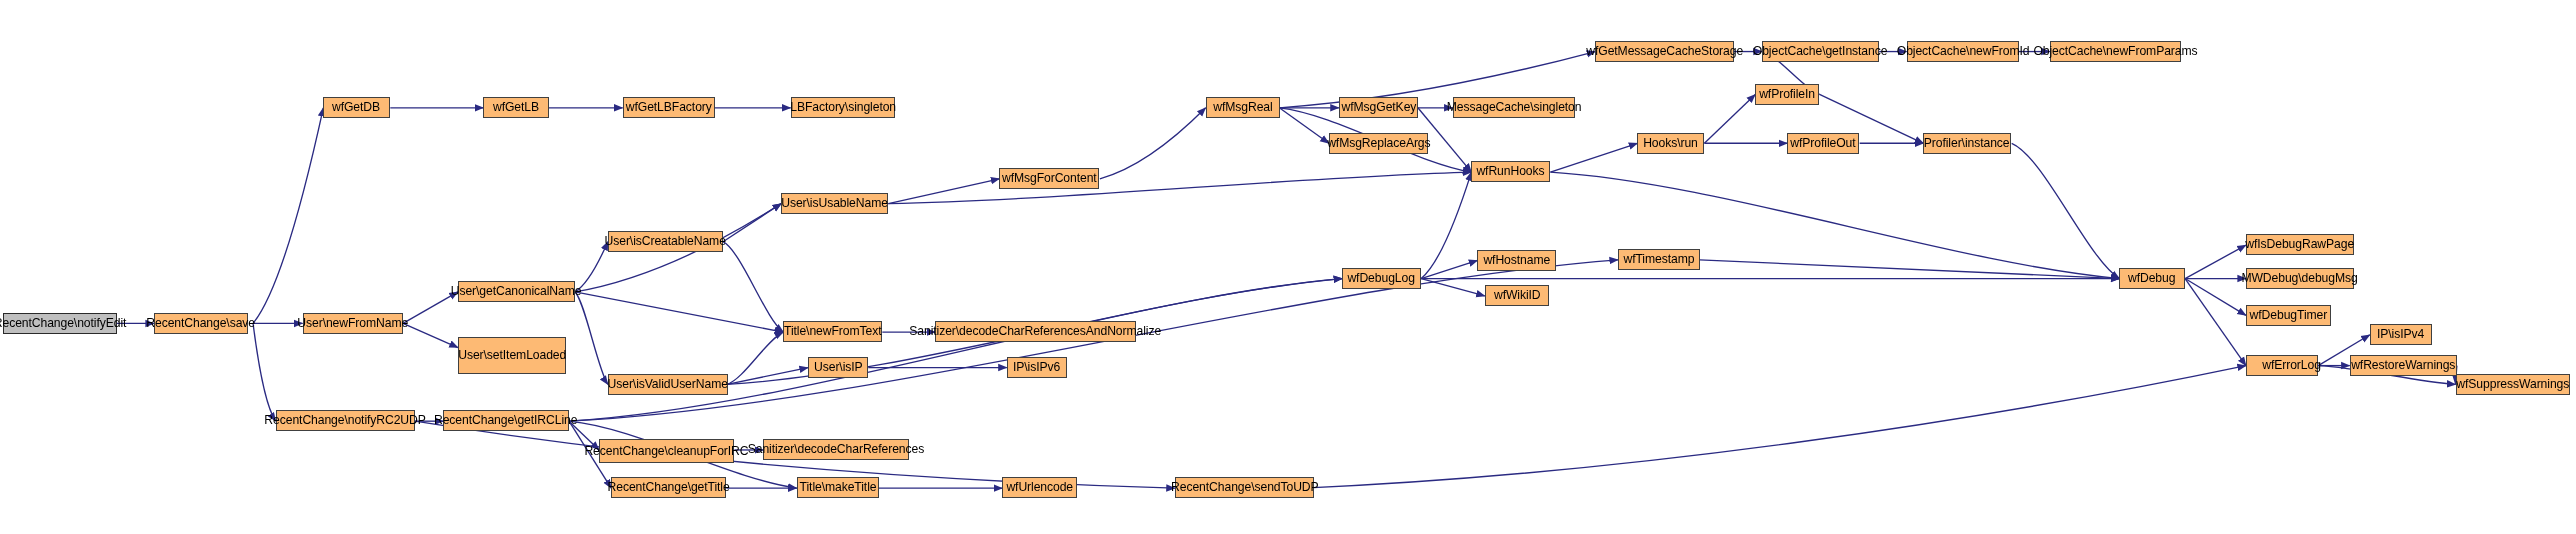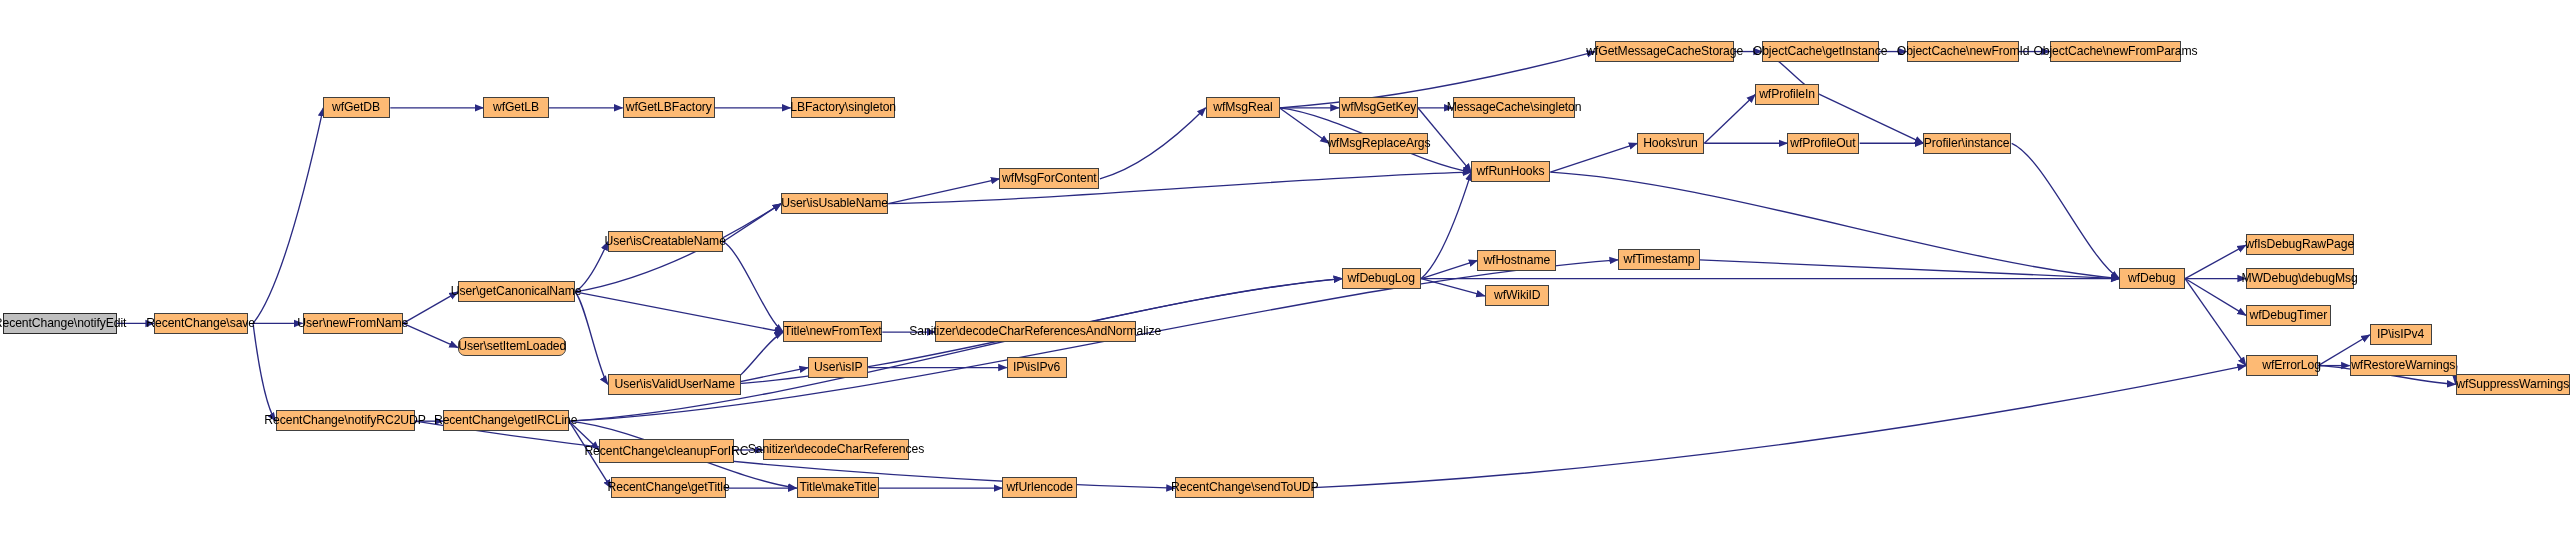--- a/index.html
+++ b/index.html
@@ -135,42 +135,42 @@
       </div>
       <div class="gnode" style="left: 154px; top: 313px; width: 94px; height: 21.4px;">
         <span class="lbl">RecentChange\save</span>
       </div>
       <div class="gnode" style="left: 303px; top: 313px; width: 100px; height: 21.4px;">
         <span class="lbl">User\newFromName</span>
       </div>
       <div class="gnode" style="left: 458px; top: 281px; width: 117px; height: 21.4px;">
         <span class="lbl">User\getCanonicalName</span>
       </div>
-      <div class="gnode" style="left: 458px; top: 337px; width: 108px; height: 19px; border-radius: 7px;">
+      <div class="gnode" style="left: 458px; top: 337px; width: 108px; height: 37px;">
         <span class="lbl">User\setItemLoaded</span>
       </div>
       <div class="gnode" style="left: 323px; top: 97px; width: 67px; height: 21.4px;">
         <span class="lbl">wfGetDB</span>
       </div>
       <div class="gnode" style="left: 483px; top: 97px; width: 66px; height: 21.4px;">
         <span class="lbl">wfGetLB</span>
       </div>
       <div class="gnode" style="left: 623px; top: 97px; width: 92px; height: 21.4px;">
         <span class="lbl">wfGetLBFactory</span>
       </div>
       <div class="gnode" style="left: 791px; top: 97px; width: 104px; height: 21.4px;">
         <span class="lbl">LBFactory\singleton</span>
       </div>
       <div class="gnode" style="left: 781px; top: 193px; width: 107px; height: 21.4px;">
         <span class="lbl">User\isUsableName</span>
       </div>
       <div class="gnode" style="left: 608px; top: 231px; width: 115px; height: 21.4px;">
         <span class="lbl">User\isCreatableName</span>
       </div>
-      <div class="gnode" style="left: 608px; top: 374px; width: 133px; height: 21.4px;">
+      <div class="gnode" style="left: 608px; top: 374px; width: 120px; height: 21.4px;">
         <span class="lbl">User\isValidUserName</span>
       </div>
       <div class="gnode" style="left: 999px; top: 168px; width: 100px; height: 21.4px;">
         <span class="lbl">wfMsgForContent</span>
       </div>
       <div class="gnode" style="left: 783px; top: 321px; width: 99px; height: 21.4px;">
         <span class="lbl">Title\newFromText</span>
       </div>
       <div class="gnode" style="left: 935px; top: 321px; width: 201px; height: 21.4px;">
         <span class="lbl">Sanitizer\decodeCharReferencesAndNormalize</span>

